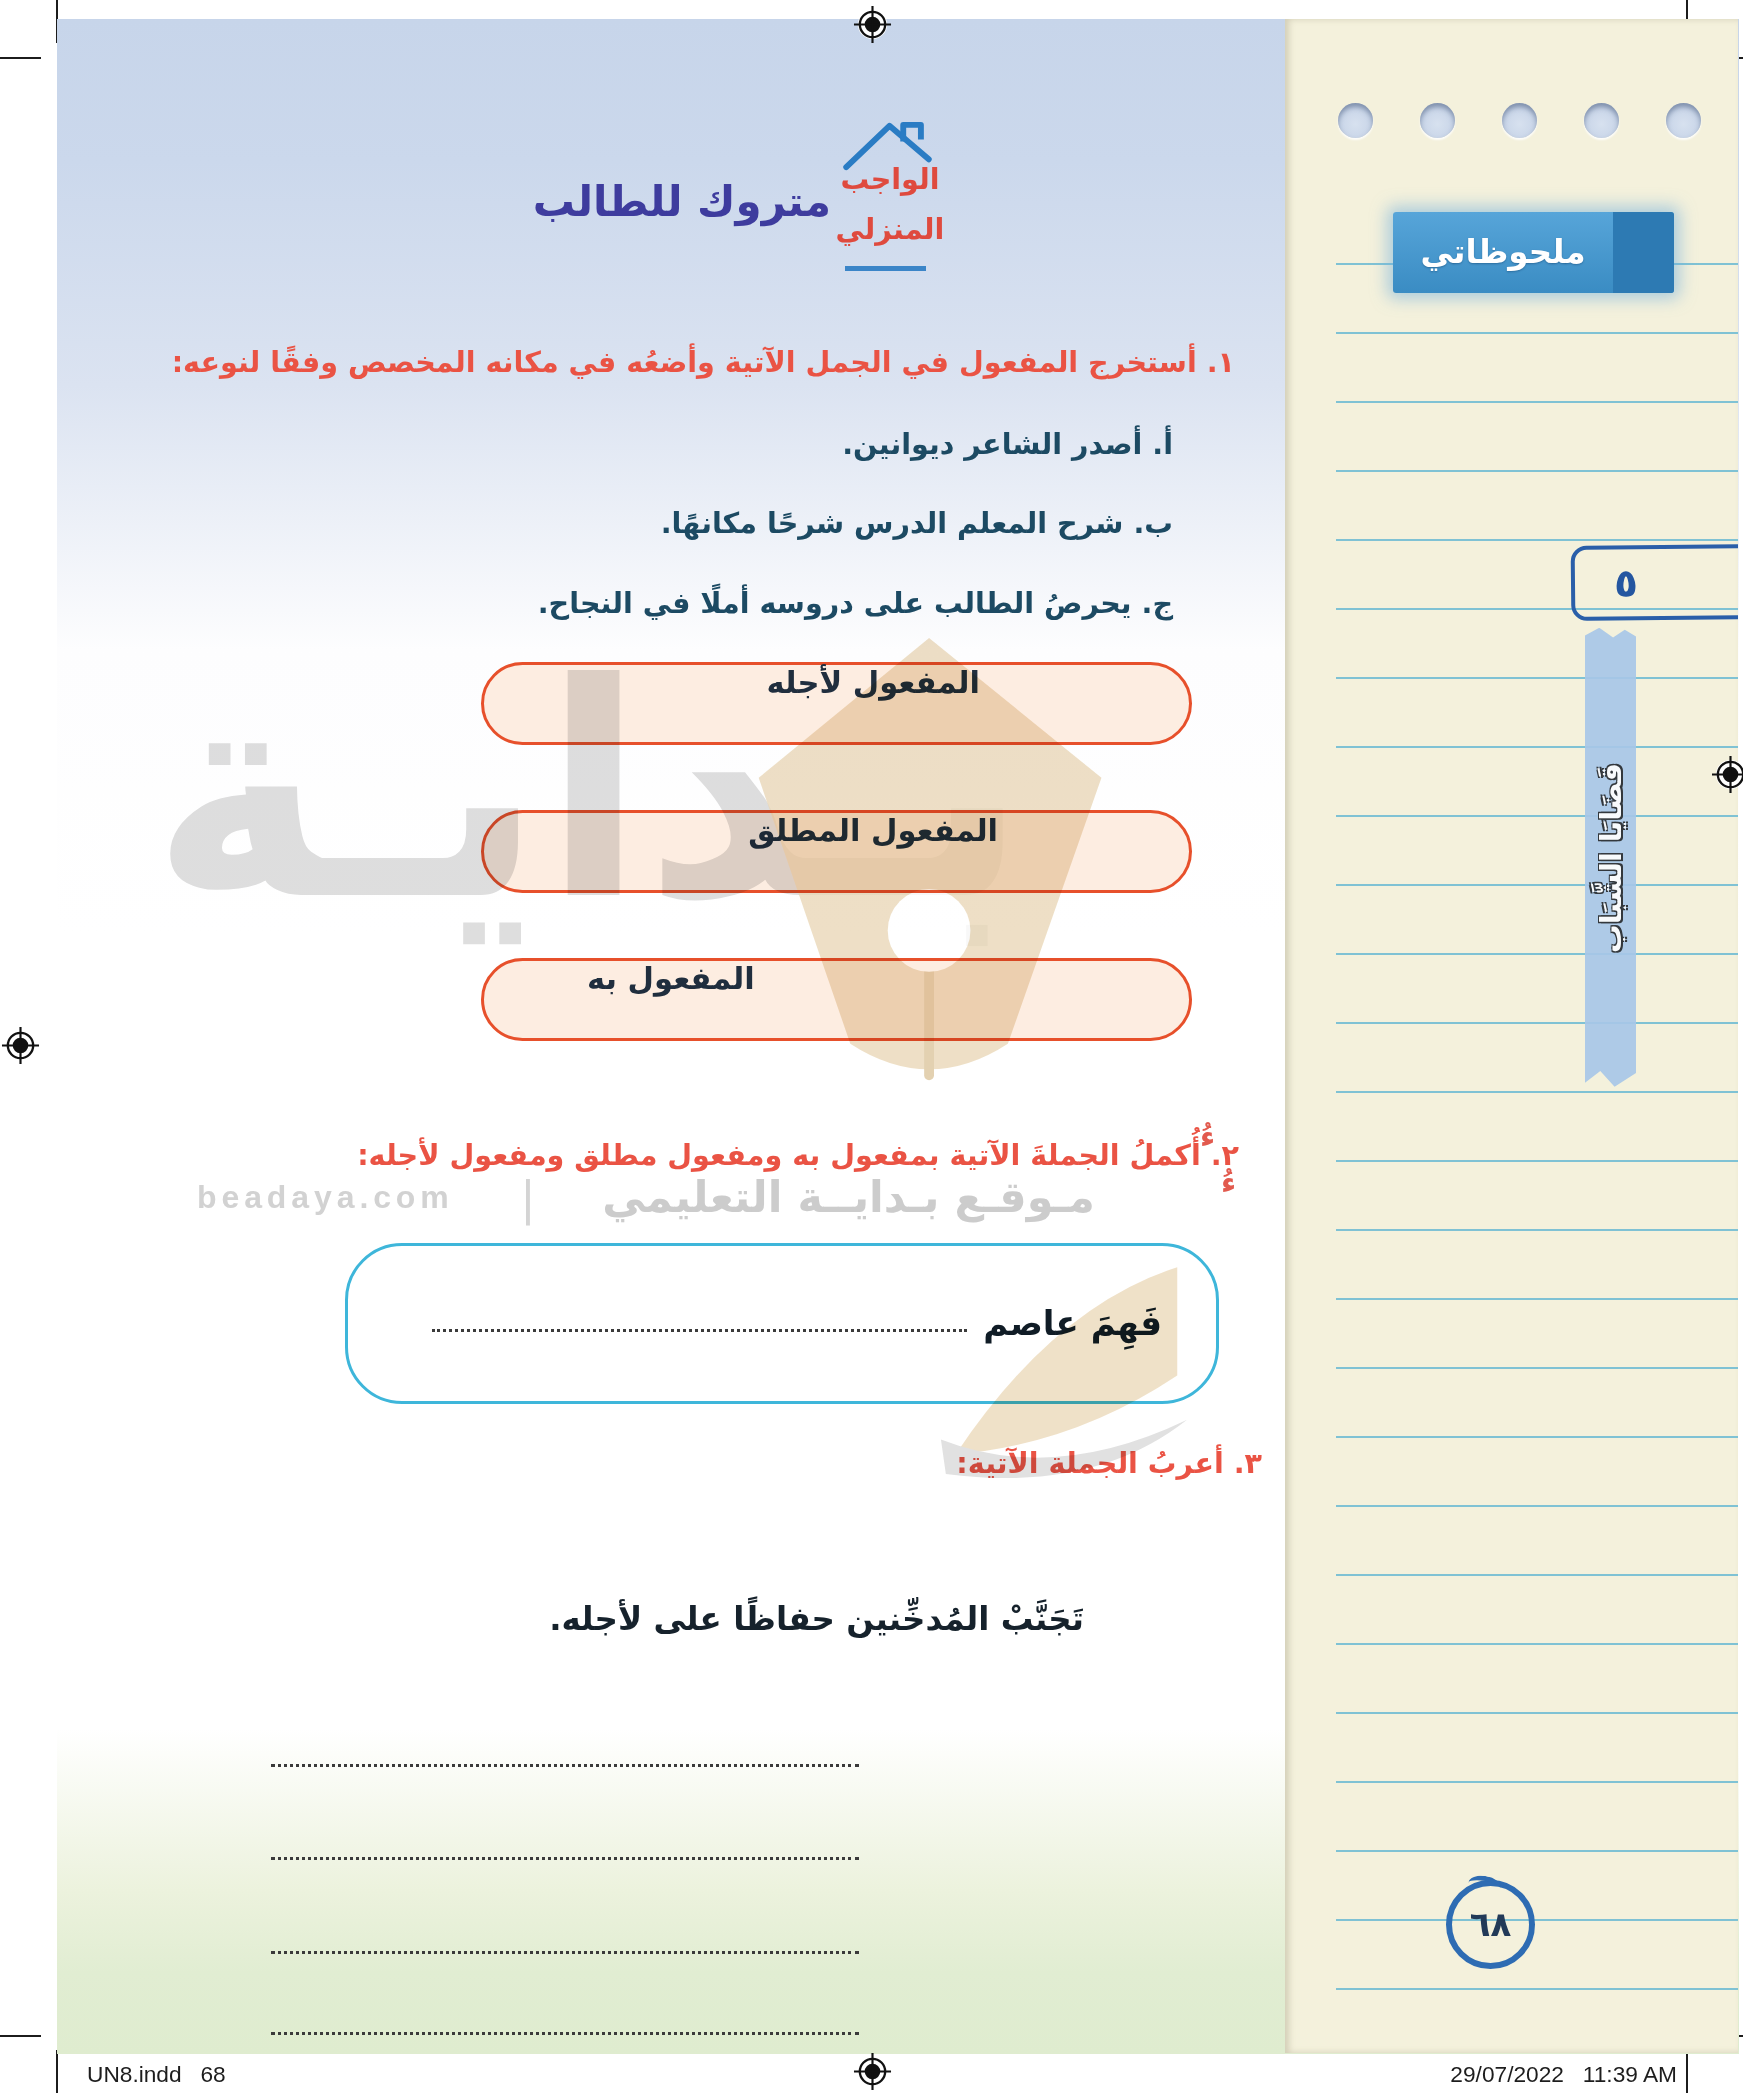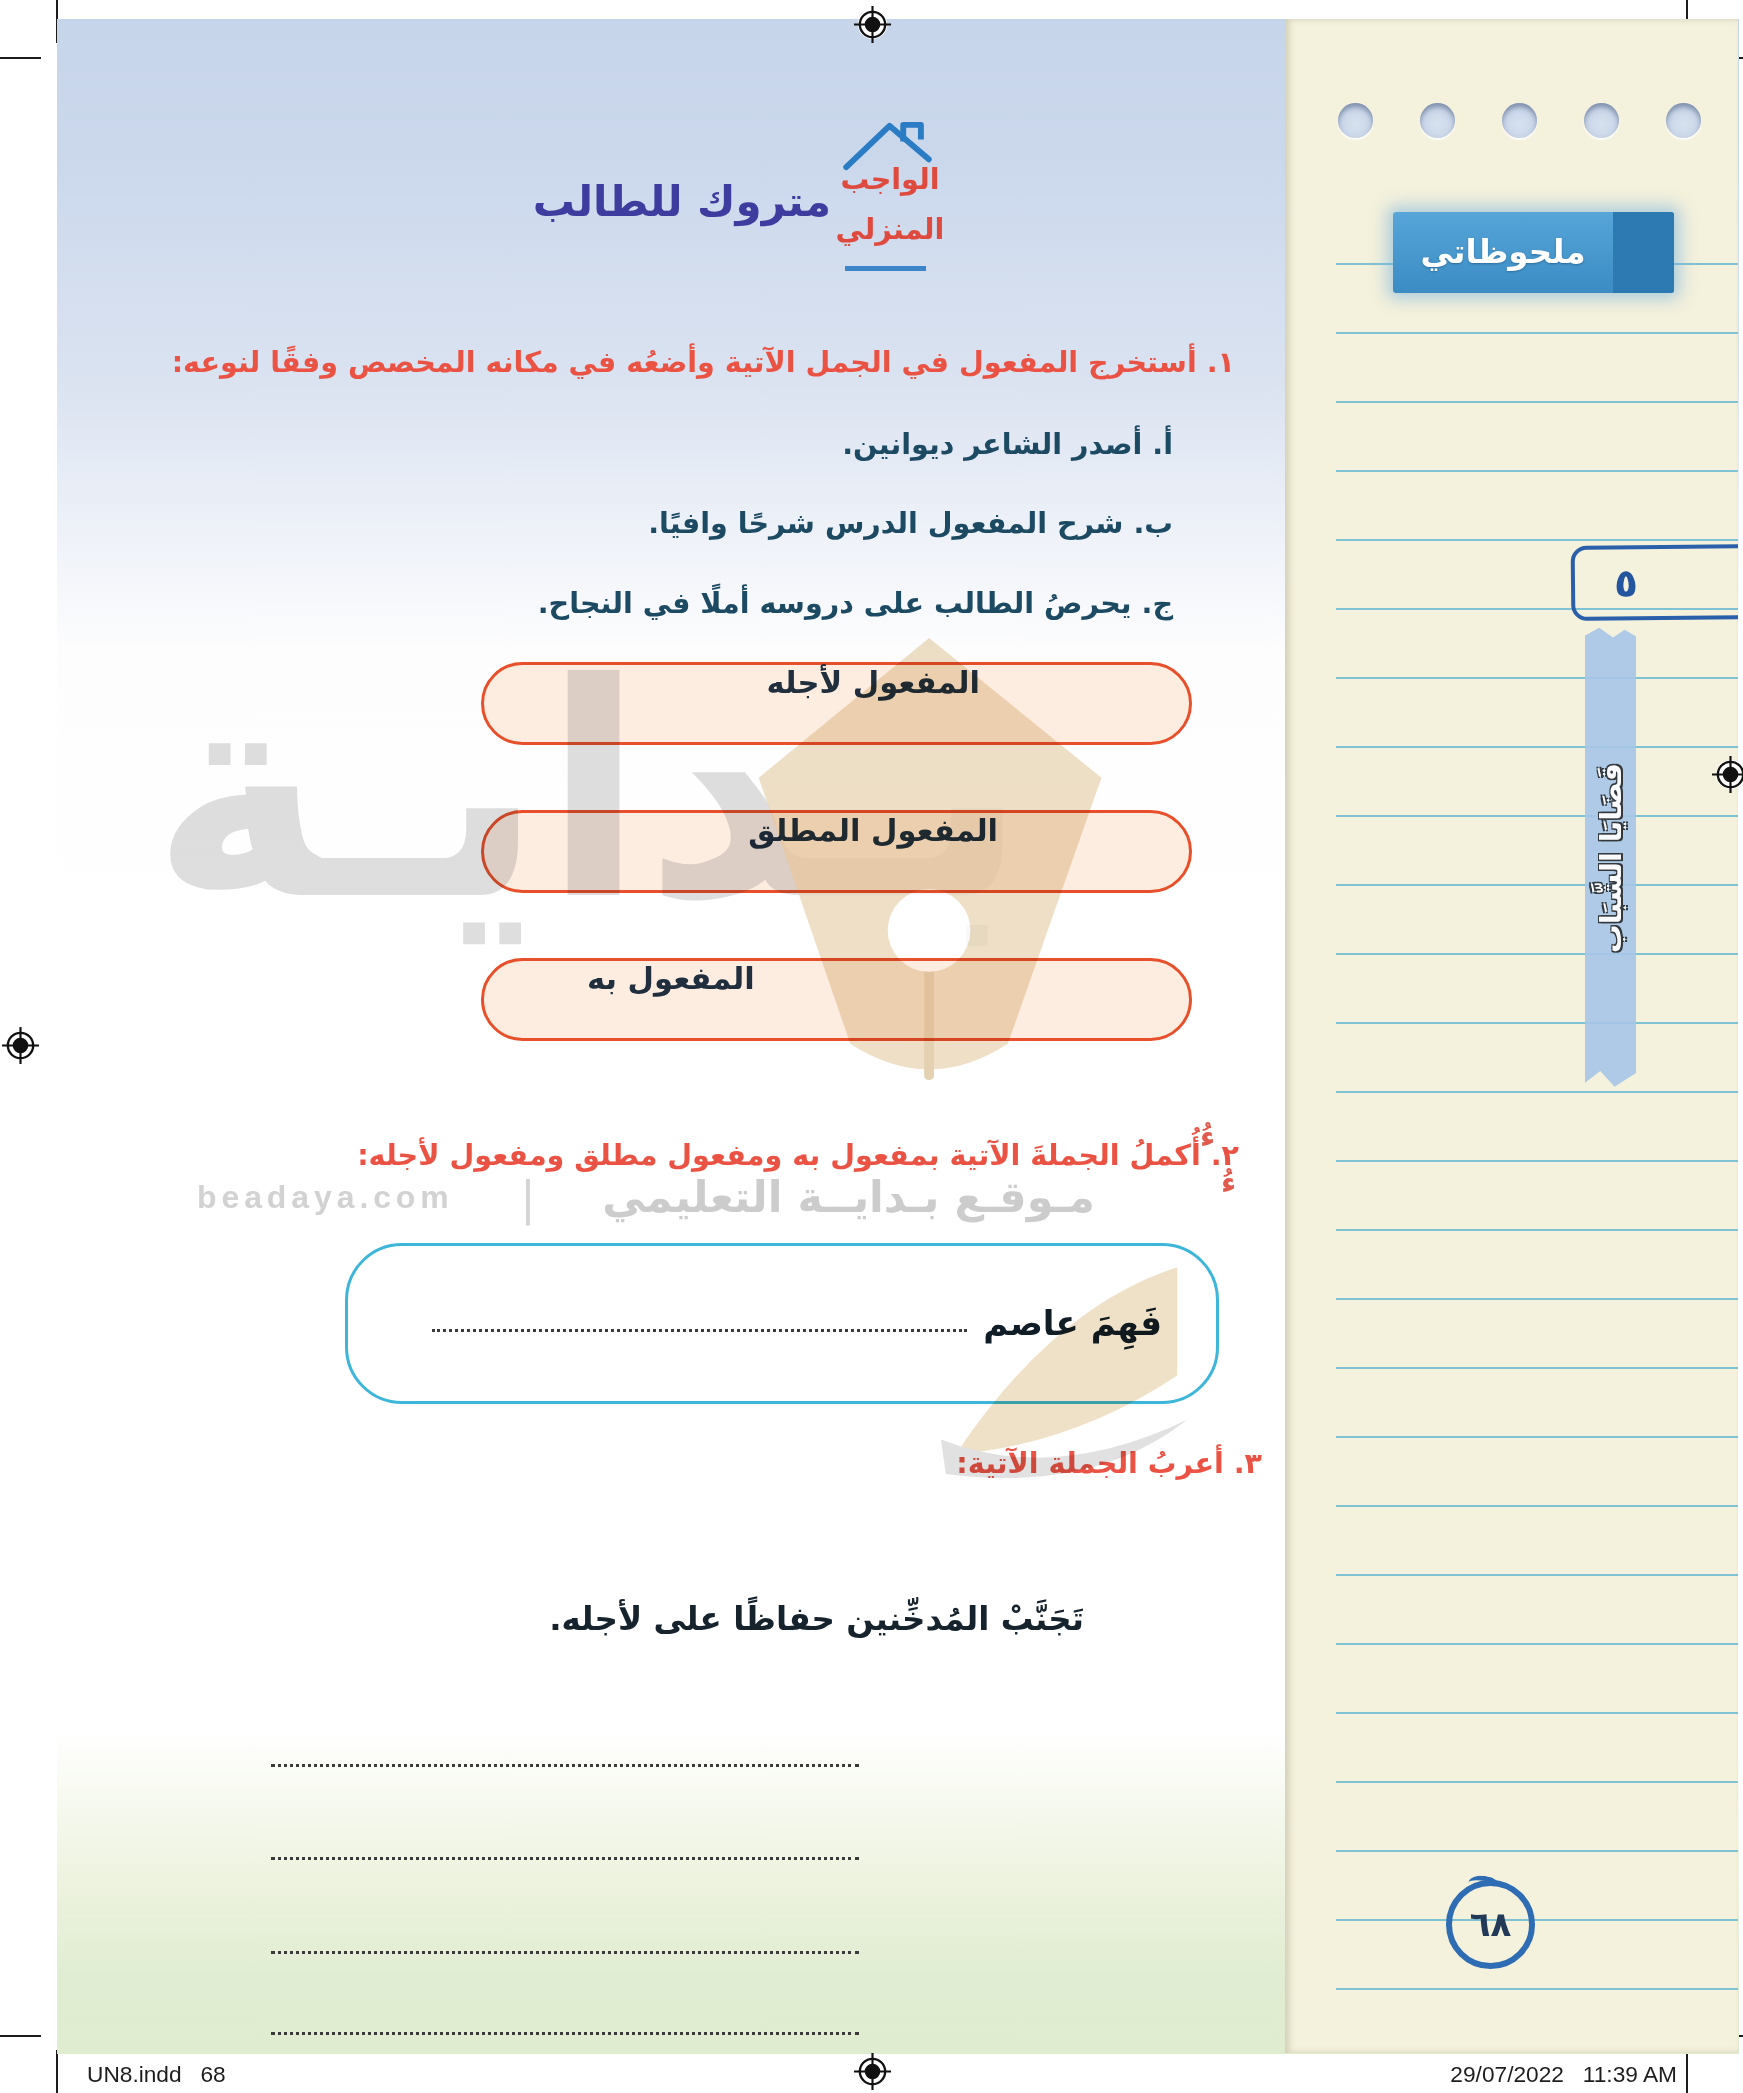--- a/index.html
+++ b/index.html
@@ -127,21 +127,21 @@
         <path d="M62 24 V7 H80 V22" fill="none" stroke="#2a7cc4" stroke-width="6" stroke-linejoin="round"></path>
       </svg>
       <div class="badge-line" style="top:143px;">الواجب</div>
       <div class="badge-line" style="top:193px;">المنزلي</div>
       <div class="abs" style="left:788px;top:247px;width:81px;height:4.9px;background:#3b85c8;"></div>
 
       <div class="title">متروك للطالب</div>
 
       <div class="abs ar qhead" style="right:504px;top:326px;">١. أستخرج المفعول في الجمل الآتية وأضعُه في مكانه المخصص وفقًا لنوعه:</div>
       <div class="abs ar qitem" style="right:566px;top:408px;">أ. أصدر الشاعر ديوانين.</div>
-      <div class="abs ar qitem" style="right:566px;top:487px;">ب. شرح المفعول الدرس شرحًا وافيًا.</div>
+      <div class="abs ar qitem" style="right:566px;top:487px;">ب. شرح المعلم الدرس شرحًا مكانهًا.</div>
       <div class="abs ar qitem" style="right:566px;top:567px;">ج. يحرصُ الطالب على دروسه أملًا في النجاح.</div>
 
       <div class="abox" style="top:643px;">
         <span class="lbl">المفعول لأجله</span>
         <span class="dotlead"></span>
       </div>
       <div class="abox" style="top:791px;">
         <span class="lbl">المفعول المطلق</span>
         <span class="dotlead"></span>
       </div>

